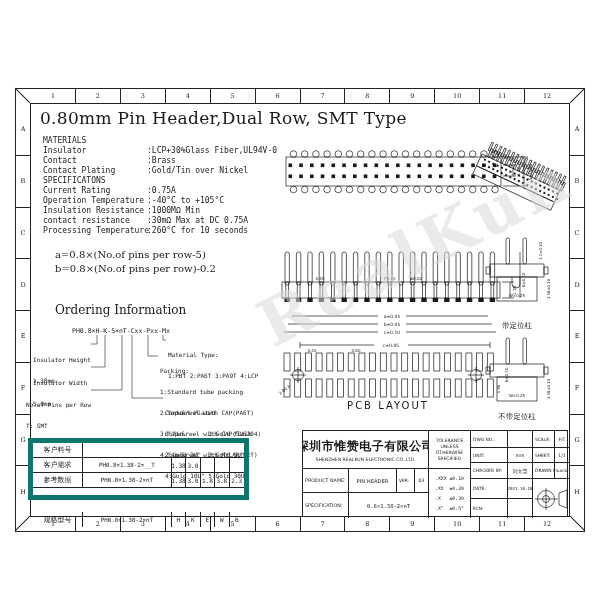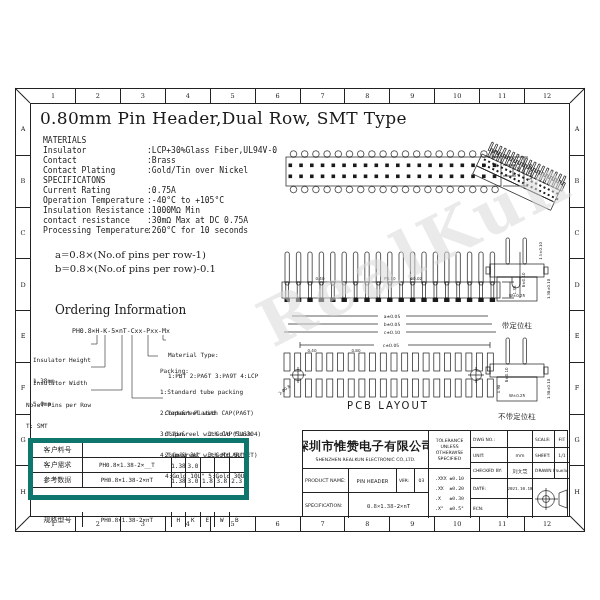--- a/index.html
+++ b/index.html
@@ -127,22 +127,22 @@
     <div><span class="lbl">Contact Plating</span><span>:Gold/Tin over Nickel</span></div>
     <div>SPECIFICATONS</div>
     <div><span class="lbl">Current Rating</span><span>:0.75A</span></div>
     <div><span class="lbl">Operation Temperature</span><span>:-40°C to +105°C</span></div>
     <div><span class="lbl">Insulation Resistance</span><span>:1000MΩ Min</span></div>
     <div><span class="lbl">contact resistance</span><span>:30mΩ Max at DC 0.75A</span></div>
     <div><span class="lbl">Processing Temperature</span><span>:260°C for 10 seconds</span></div>
   </div>
 
   <div class="abs" style="left:55px;top:248px;">
-    <div class="formula">a=0.8×(No.of pins per row-1)</div>
-    <div class="formula">b=0.8×(No.of pins per row)-0.1</div>
+    <div class="formula">a=0.8×(No.of pins per row-5)</div>
+    <div class="formula">b=0.8×(No.of pins per row)-0.2</div>
   </div>
 
   <div class="abs ord-head" style="left:55px;top:303px;">Ordering Information</div>
   <div class="abs pn" style="left:72px;top:327px;">PH0.8×H-K-5×nT-Cxx-Pxx-Mx</div>
 
   <svg id="ordersvg" class="abs" style="left:30px;top:334px;" width="270" height="100">
     <path d="M67,1 V10 H61"></path>
     <path d="M75,1 V33 H61"></path>
     <path d="M92,1 V56 H61"></path>
     <path d="M102,1 V64 H133"></path>

